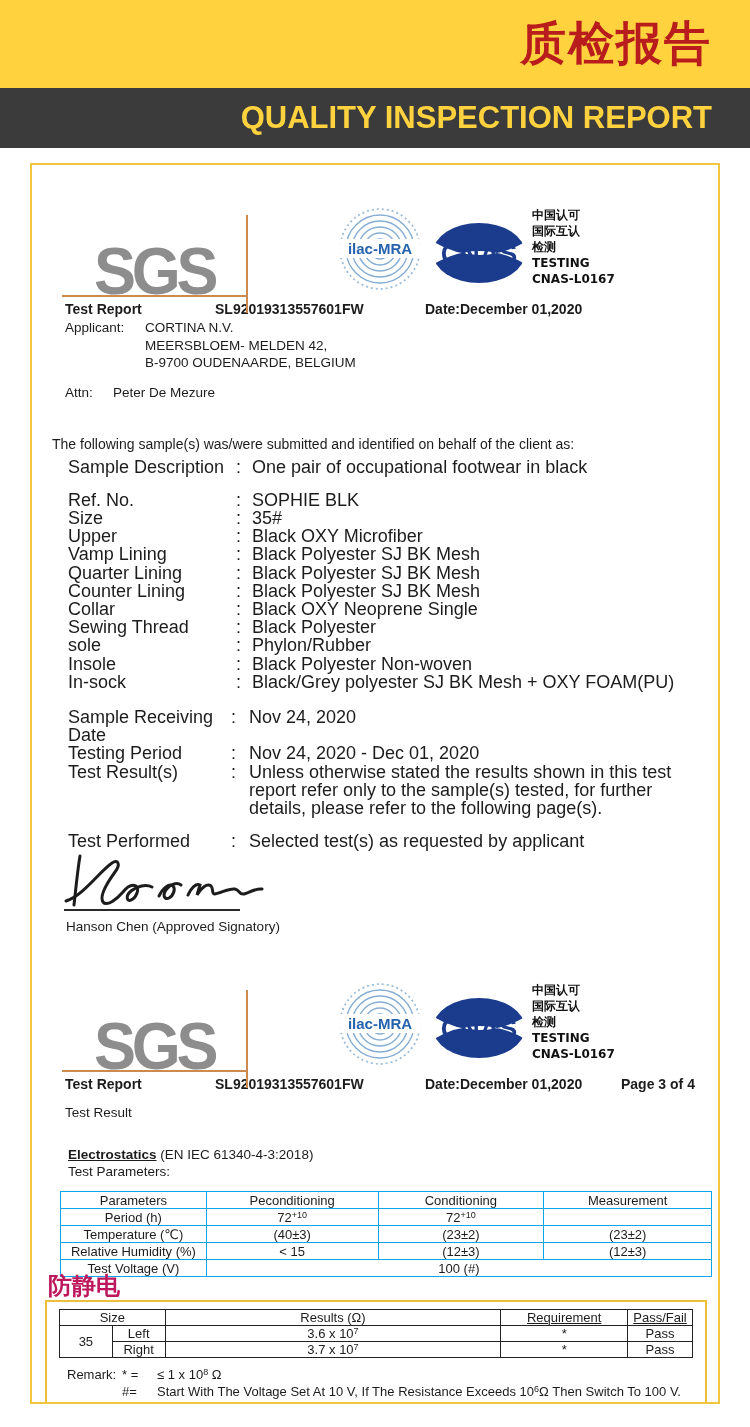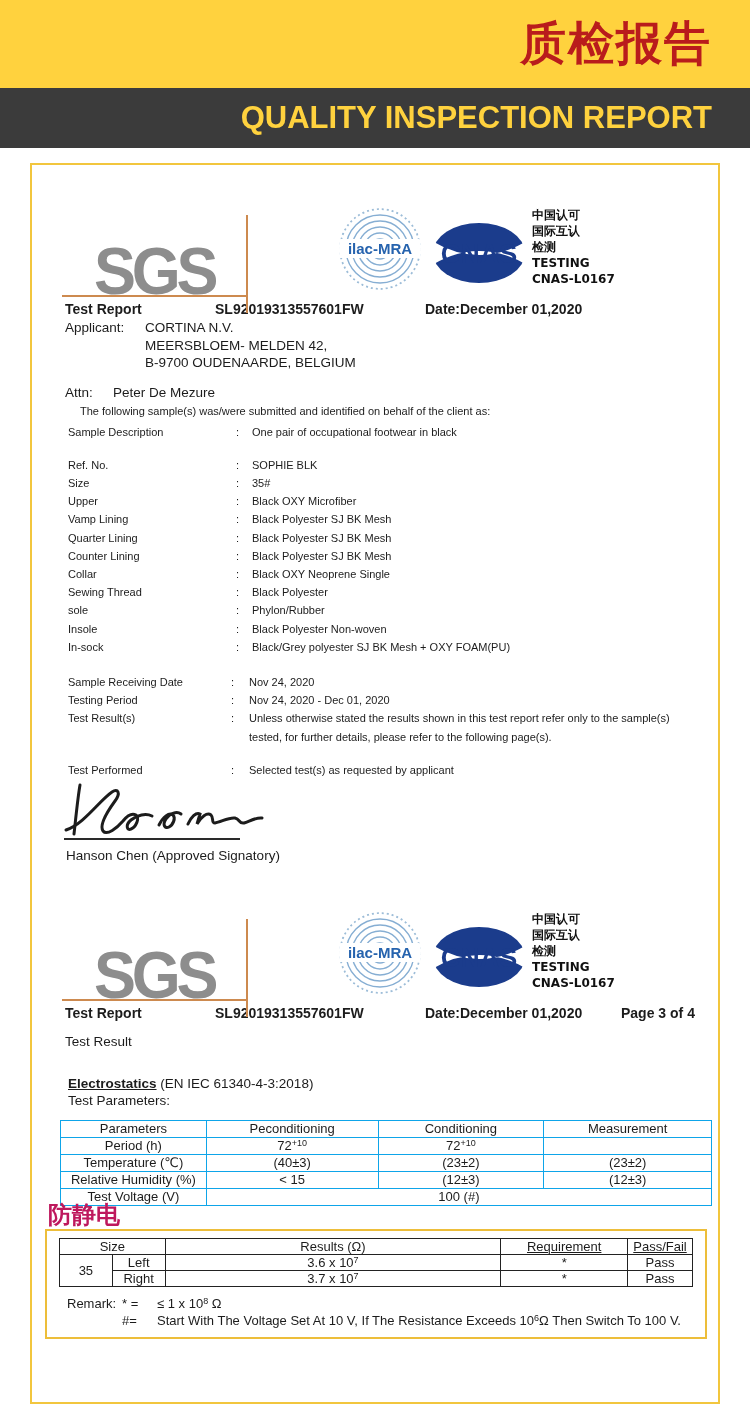--- a/index.html
+++ b/index.html
@@ -27,23 +27,23 @@
   .cnas { position:absolute; left:400px; top:18px; }
   .accred { position:absolute; left:500px; top:4px; font-weight:bold; font-size:12px; line-height:16px; color:#111; font-family:"DejaVu Sans",sans-serif; }
   
   .report-line { display:flex; padding-left:33px; margin-top:6px; font-weight:bold; font-size:14px; line-height:17px; }
   .rl-label { width:150px; } .rl-no { width:210px; } .rl-date { width:196px; } .rl-page { }
   
   .applicant { display:flex; padding-left:33px; font-size:13.5px; line-height:17.5px; margin-top:1px; }
   .app-label { width:80px; }
   .attn { display:flex; padding-left:33px; margin-top:13px; font-size:13.5px; }
   .attn-label { width:48px; }
-  .intro { padding-left:48px; margin-top:5px; font-size:11px; }
-  
-  .kv { display:flex; padding-left:36px; font-size:11px; line-height:18.2px; }
+  .intro { padding-left:20px; margin-top:36px; font-size:14px; }
+  
+  .kv { display:flex; padding-left:36px; font-size:18px; line-height:18.2px; }
   .kv-label { width:168px; flex:none; }
   .kv-colon { width:16px; flex:none; }
   .kv-value { flex:1; padding-right:14px; }
   .meta .kv-label { width:163px; }
   .meta .kv-colon { width:18px; }
   .spec-list { margin-top:15px; }
   .meta { margin-top:17px; }
   .performed { margin-top:15px; }
   .signed { padding-left:33px; margin-top:14px; font-size:13.5px; line-height:16.5px; }
   .sig { padding-left:28px; margin-top:3px; }

